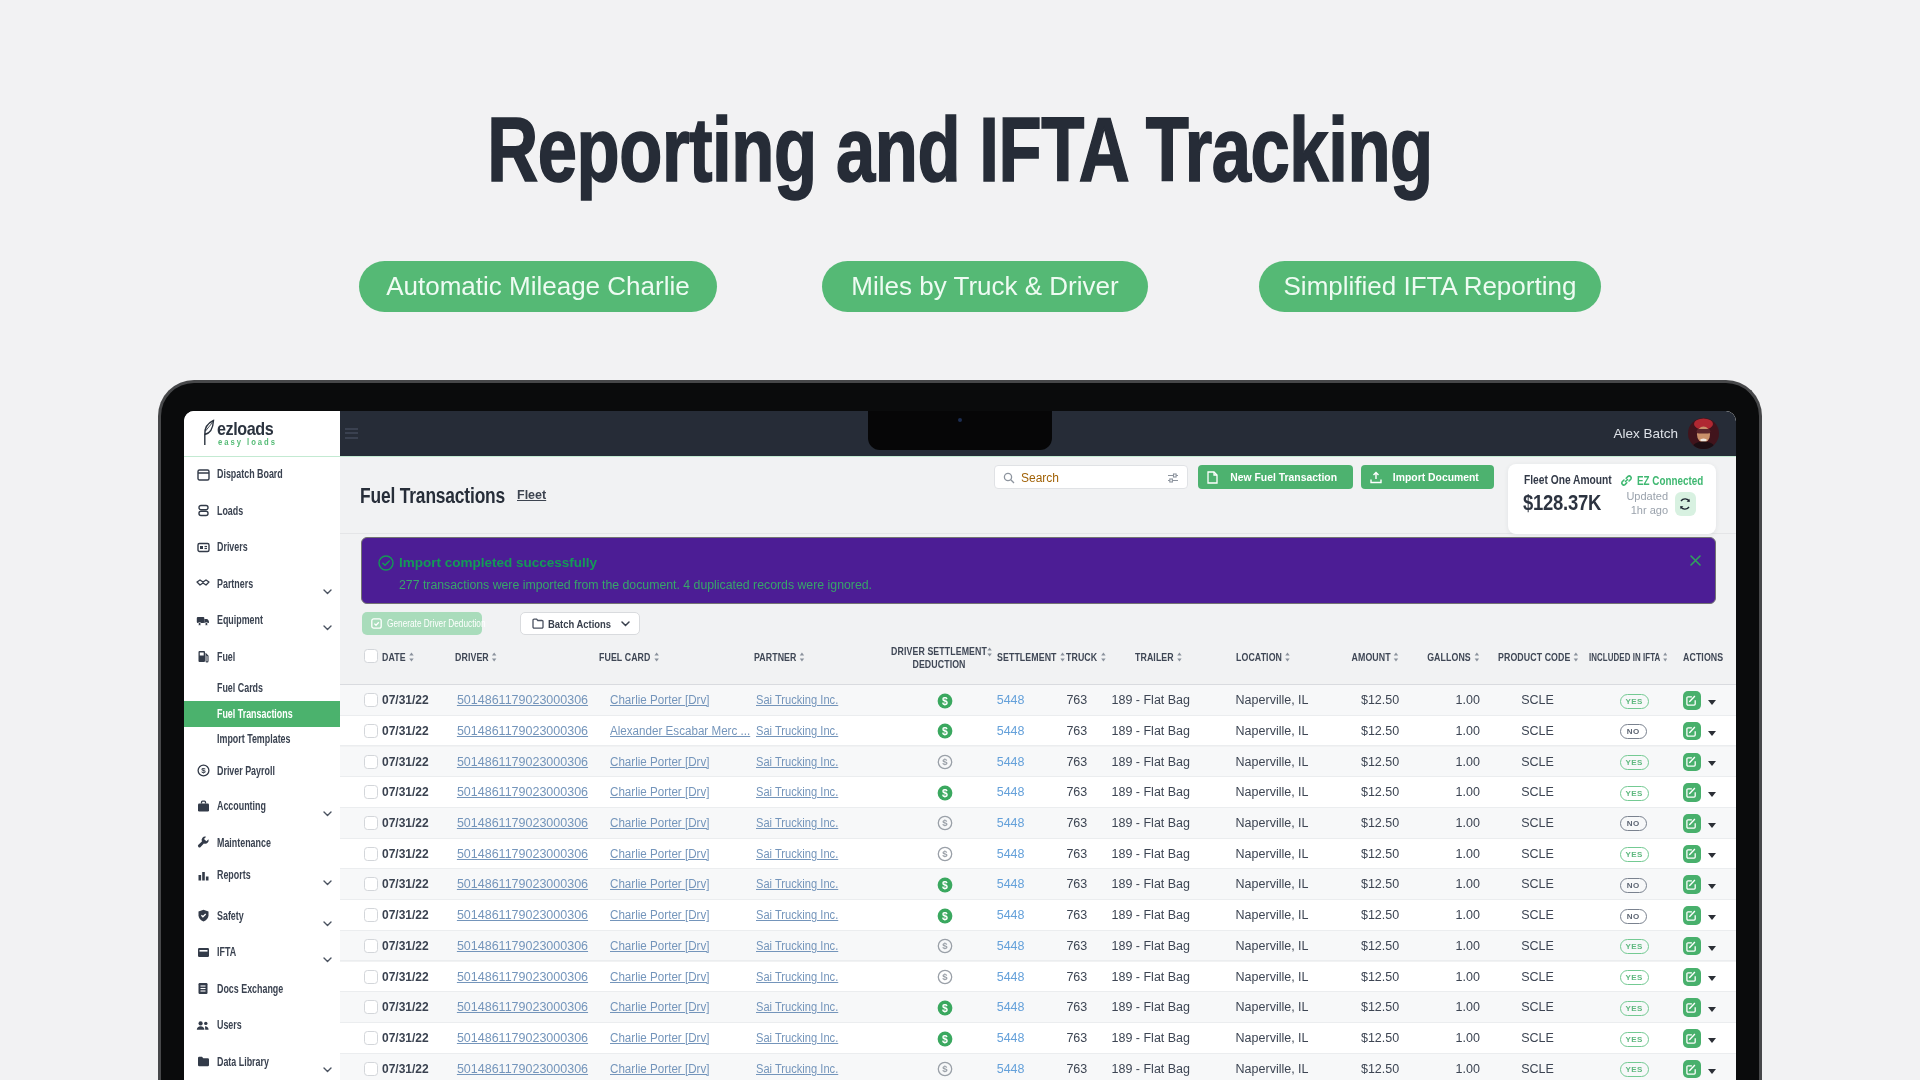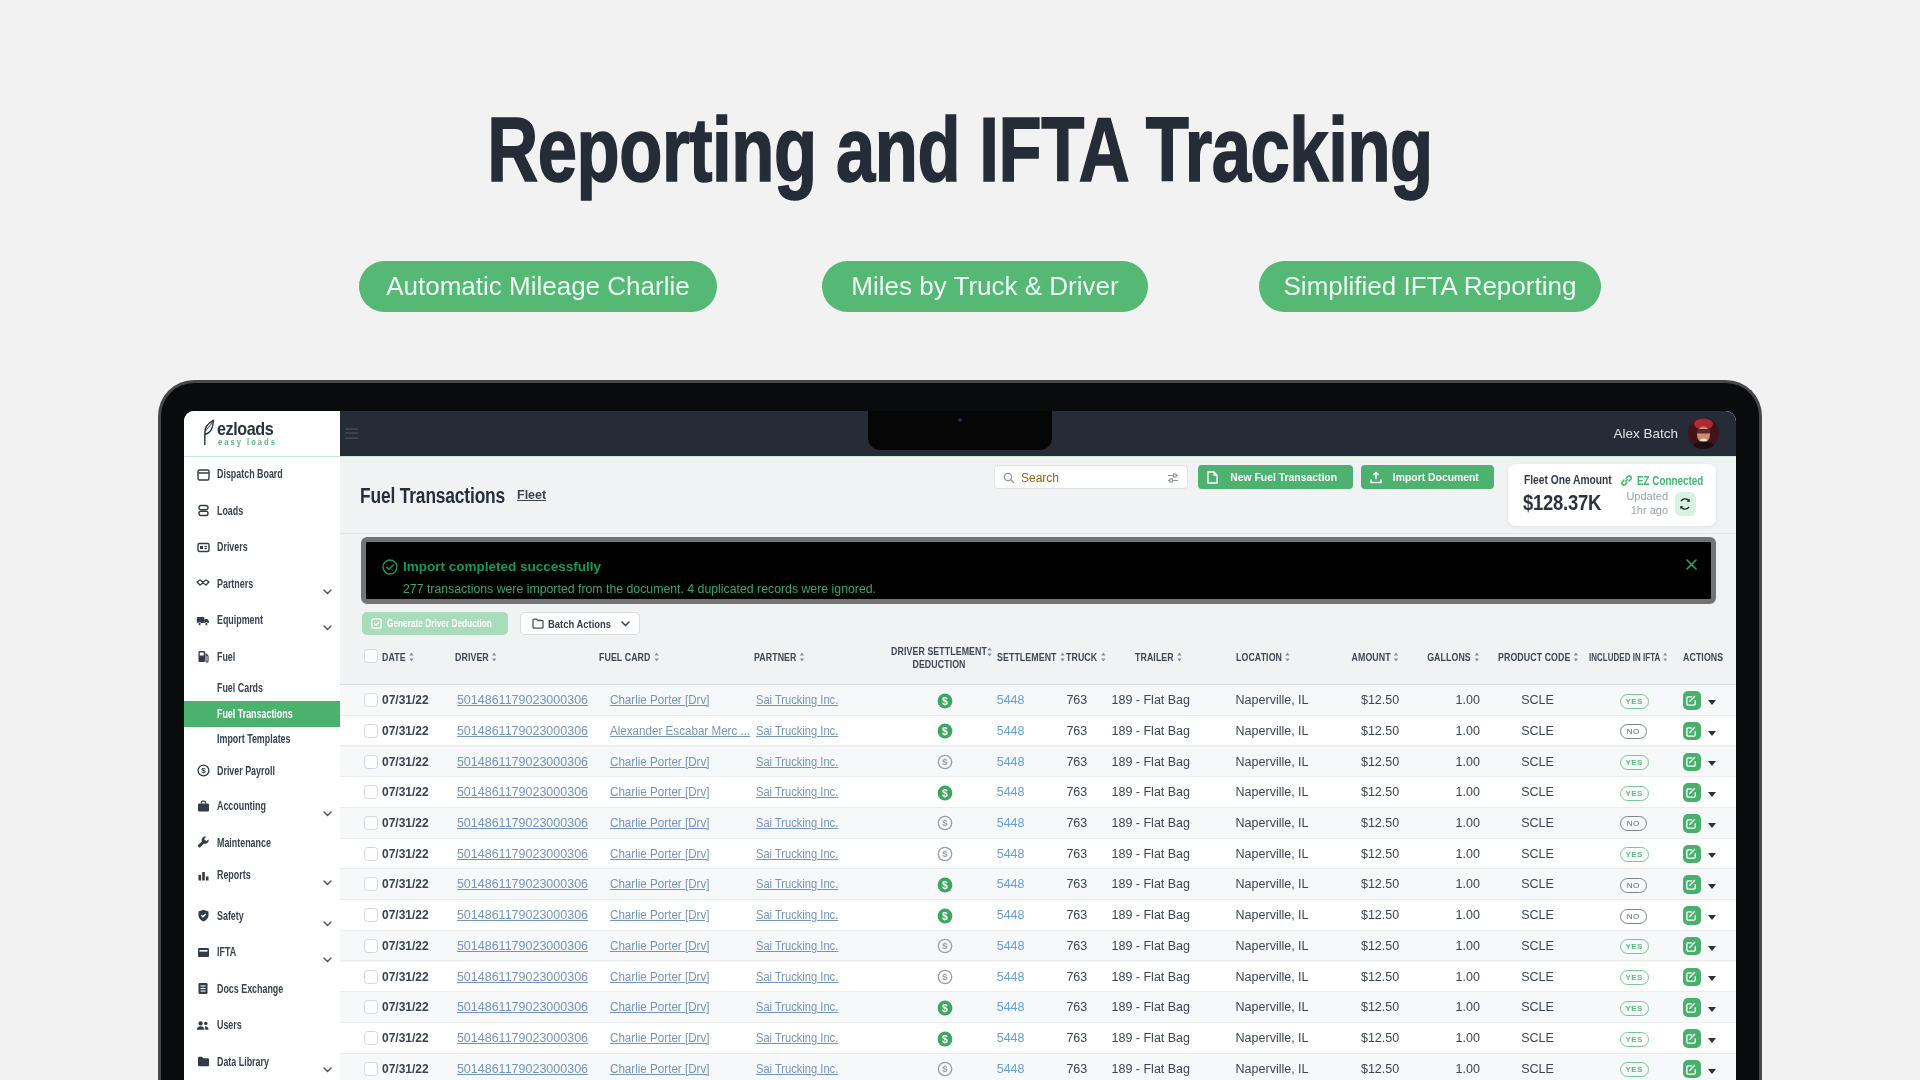--- a/index.html
+++ b/index.html
@@ -27,33 +27,33 @@
 .navact{position:absolute;left:0;width:155.5px;height:25.5px;background:#4bb26d;display:flex;align-items:center}
 
 .pghead{position:absolute;left:176px;top:72px;font-size:22px;font-weight:bold;color:#272e39;letter-spacing:-0.2px;transform:scaleX(0.79);transform-origin:left;white-space:nowrap}
 .excel{position:absolute;left:333px;top:77px;font-size:12.5px;font-weight:bold;color:#3d4450;text-decoration:underline}
 .toprule{position:absolute;left:155.5px;top:122px;width:1396px;height:1px;background:#e4e5e7}
 
 .search{position:absolute;left:810px;top:54px;width:194px;height:24px;background:#fff;border:1px solid #e0e2e5;border-radius:4px}
 .search .ph{position:absolute;left:26px;top:5px;font-size:12px;color:#a16207}
 .gbtn{position:absolute;height:24px;background:#4db26f;border-radius:4px;color:#fff;font-size:11.8px;font-weight:bold;display:flex;align-items:center;justify-content:center;gap:5px;white-space:nowrap}
 .gbtn span{transform:scaleX(0.88)}
-.fleet{position:absolute;left:1324px;top:53px;width:207.5px;height:62px;background:#fff;border-radius:8px;box-shadow:0 1px 5px rgba(40,50,60,.08)}
+.fleet{position:absolute;left:1324px;top:53px;width:207.5px;height:70px;background:#fff;border-radius:8px;box-shadow:0 1px 5px rgba(40,50,60,.08)}
 .f-t1{position:absolute;left:16px;top:9px;font-size:12.2px;font-weight:bold;color:#333a48;transform:scaleX(0.84);transform-origin:left;white-space:nowrap}
 .f-amt{position:absolute;left:15px;top:26px;font-size:22.5px;font-weight:bold;color:#2c3340;letter-spacing:-0.3px;transform:scaleX(0.82);transform-origin:left}
 .f-ez{position:absolute;left:128.5px;top:10px;font-size:12px;font-weight:bold;color:#3fb871;transform:scaleX(0.82);transform-origin:left;white-space:nowrap}
 .f-upd{position:absolute;left:108px;top:26px;width:52px;text-align:right;font-size:11px;color:#9aa2ac;line-height:13.5px}
 .f-ref{position:absolute;left:167px;top:27.5px;width:20.5px;height:24px;background:#d8f1e1;border-radius:6px;display:flex;align-items:center;justify-content:center}
 
-.alert{position:absolute;left:177px;top:126px;width:1355px;height:67px;background:#000000;border:5px solid #737373;border-radius:6px}
+.alert{position:absolute;left:177px;top:126px;width:1355px;height:67px;background:#4c1d95;border:1px solid #737373;border-radius:6px}
 .al-t{position:absolute;left:37px;top:17px;font-size:13.5px;font-weight:bold;color:#149a56}
 .al-s{position:absolute;left:37px;top:40px;font-size:12.3px;color:#38a56a}
 .al-x{position:absolute;right:14px;top:17px}
 
-.genbtn{position:absolute;left:178px;top:200.5px;width:146px;height:23px;background:#a9dcbb;border-radius:5px;color:#fff;font-size:11.5px;font-weight:bold;white-space:nowrap}
+.genbtn{position:absolute;left:178px;top:200.5px;width:120px;height:23px;background:#a9dcbb;border-radius:5px;color:#fff;font-size:11.5px;font-weight:normal;white-space:nowrap}
 .genbtn svg{position:absolute;left:9px;top:6px}
 .genbtn span{position:absolute;left:25px;top:5px;transform:scaleX(0.72);transform-origin:left}
 .batbtn{position:absolute;left:336px;top:200.5px;width:120px;height:23px;background:#fff;border:1px solid #d9dbde;border-radius:5px;color:#39404d;font-size:11.8px;font-weight:bold;white-space:nowrap}
 .batbtn svg.fold{position:absolute;left:11px;top:5.5px}
 .batbtn span{position:absolute;left:27px;top:4.5px;transform:scaleX(0.8);transform-origin:left}
 .batbtn svg.cv{position:absolute;right:9px;top:8.5px}
 
 .thead{position:absolute;left:155.5px;top:229px;width:1396px;height:45px;border-bottom:1px solid #d9dbdf}
 .th{position:absolute;top:12px;font-size:10px;font-weight:bold;color:#3f4755;letter-spacing:0.1px;white-space:nowrap;transform:scaleX(0.88);transform-origin:left}
 .th2{top:6px;line-height:12.5px;transform:scaleX(0.88);transform-origin:center}
@@ -71,21 +71,21 @@
 .c-set{left:657.2px;color:#65a1da}
 .c-trk{left:726.9px}
 .c-trl{left:772px}
 .c-loc{left:896.1px}
 .c-amt{right:336.3px;text-align:right}
 .c-gal{right:255.6px;text-align:right}
 .c-pc{left:1181.7px}
 .c-ifta{left:1280.2px;top:7.6px!important}
 .c-act{left:1343px;top:6px!important;display:flex;align-items:center}
 .pill-yes{display:inline-block;width:29px;height:15px;border:1.4px solid #74ca93;border-radius:8px;color:#5fb87f;font-size:8px;font-weight:bold;text-align:center;line-height:13px;letter-spacing:0.5px}
-.pill-no{display:inline-block;width:27px;height:15px;border:1.4px solid #7a828f;border-radius:8px;color:#5d6573;font-size:8px;font-weight:normal;text-align:center;line-height:13px;letter-spacing:0.5px}
+.pill-no{display:inline-block;width:27px;height:15px;border:1.4px solid #7a828f;border-radius:8px;color:#5d6573;font-size:8px;font-weight:bold;text-align:center;line-height:13px;letter-spacing:0.5px}
 .editbtn{display:inline-flex;width:18.7px;height:18.7px;background:#48b06c;border-radius:5px;align-items:center;justify-content:center}
 .caret{display:inline-block;margin-left:7px;margin-top:4px;width:0;height:0;border-left:4.5px solid transparent;border-right:4.5px solid transparent;border-top:5px solid #2b2f36}
 </style></head>
 <body>
 <div class="hero-title">Reporting and IFTA Tracking</div>
 <div class="hpill" style="left:358.6px;top:260.8px;width:358.7px">Automatic Mileage Charlie</div>
 <div class="hpill" style="left:822px;top:260.8px;width:326px">Miles by Truck &amp; Driver</div>
 <div class="hpill" style="left:1259.3px;top:260.8px;width:341.3px">Simplified IFTA Reporting</div>
 <div class="laptop"></div>
 <div class="screen">

